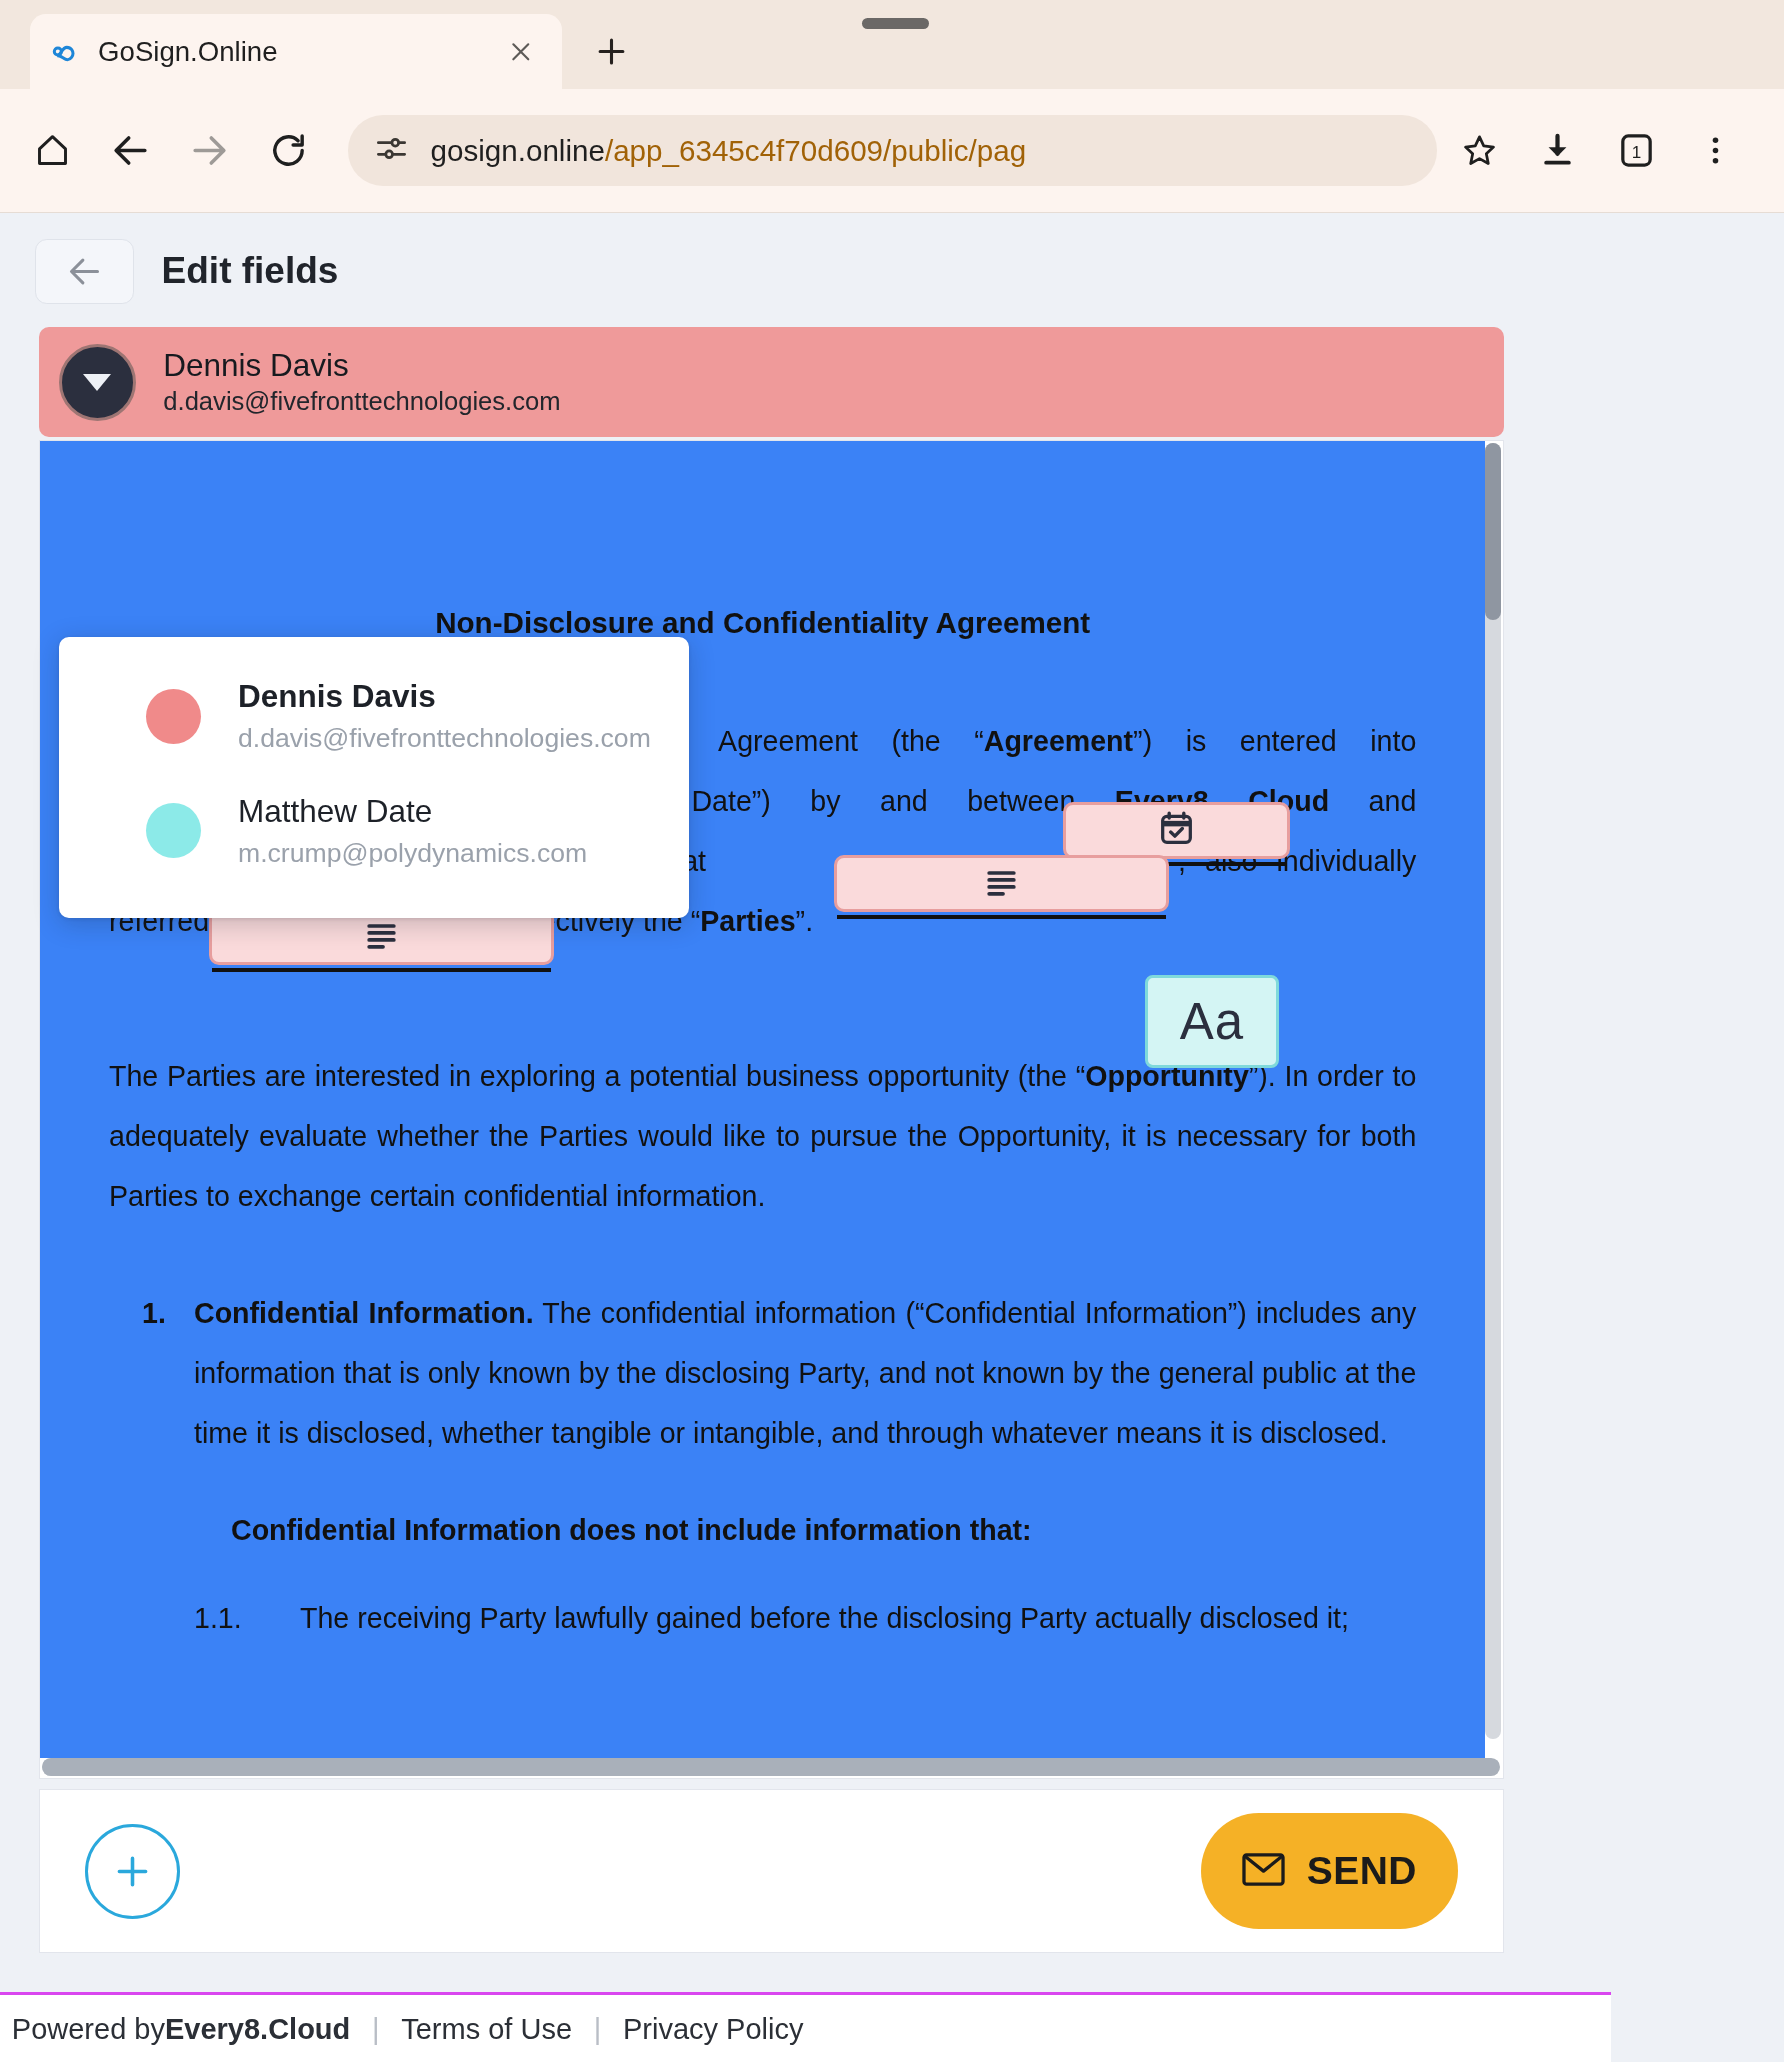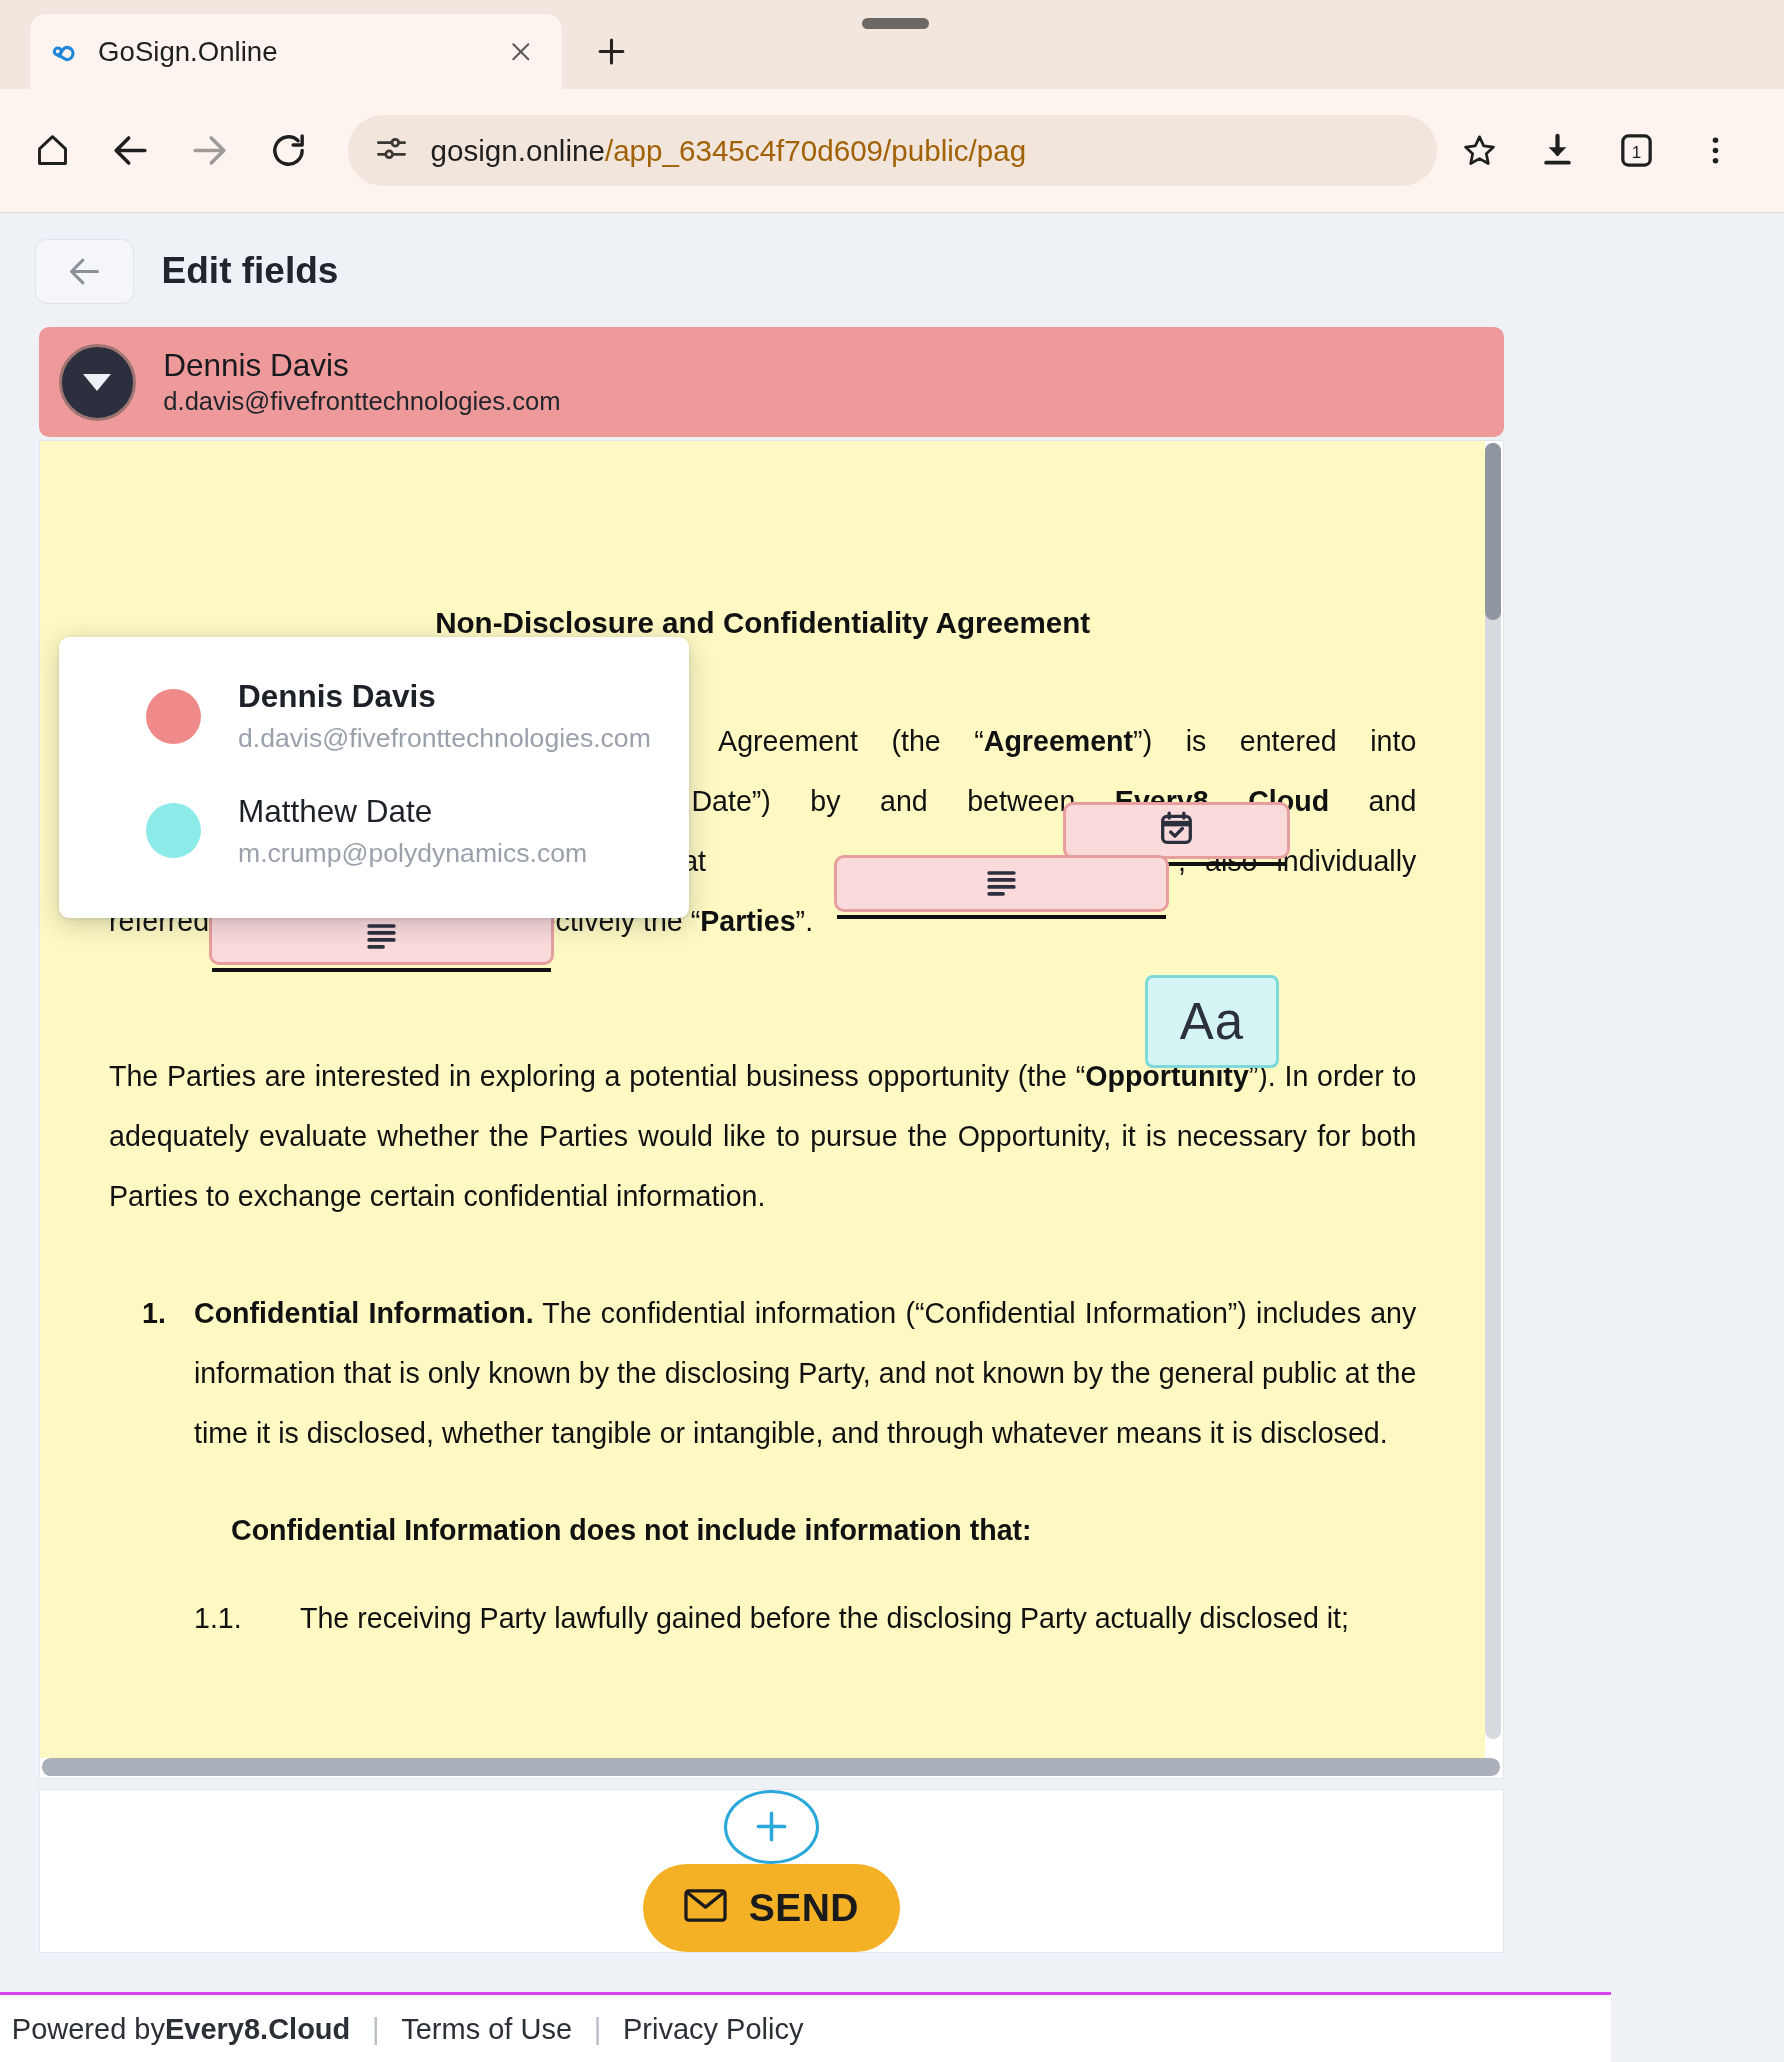--- a/index.html
+++ b/index.html
@@ -127,21 +127,21 @@
 
   
   .doc-wrap {
     position: absolute; left: 39px; top: 227px; right: 35px; bottom: 213px;
     background: #ffffff;
     border: 1px solid #e2e5ec;
     overflow: hidden;
   }
   .doc-page {
     position: absolute; left: 0; top: 0; right: 17.7px; bottom: 19.7px;
-    background: #fef9c3; overflow: hidden;
+    background: #3b82f6; overflow: hidden;
   }
   .doc-inner { padding: 57px 69px 0 69px; position: relative; }
   .doc-title {
     text-align: center; font-size: 29.6px; font-weight: 700; color: #111;
     margin-top: 108px;
   }
   .doc-p {
     font-size: 28.6px; color: #111; text-align: justify;
     line-height: 2.10; margin-top: 59px;
   }
@@ -190,21 +190,20 @@
     position: absolute; left: 0; top: 0; height: 17.7px; width: 1458px;
     background: #a9b0ba; border-radius: 8.9px;
   }
 
   
   .action-bar {
     position: absolute; left: 39px; right: 35px; bottom: 39px; height: 164px;
     background: #ffffff; border: 1px solid #e2e5ec;
     display: flex; align-items: center; justify-content: space-between;
     padding: 0 45px;
-    flex-direction: column;
   }
   .add-btn {
     width: 95px; height: 95px; border-radius: 50%;
     border: 3px solid #2aa8dc; display: flex;
     align-items: center; justify-content: center;
     font-size: 51px; color: #2aa8dc; font-weight: 300; line-height: 1;
   }
   .send-btn {
     min-width: 244px; height: 116px; border-radius: 59px;
     background: #f5b126; display: flex; align-items: center;

